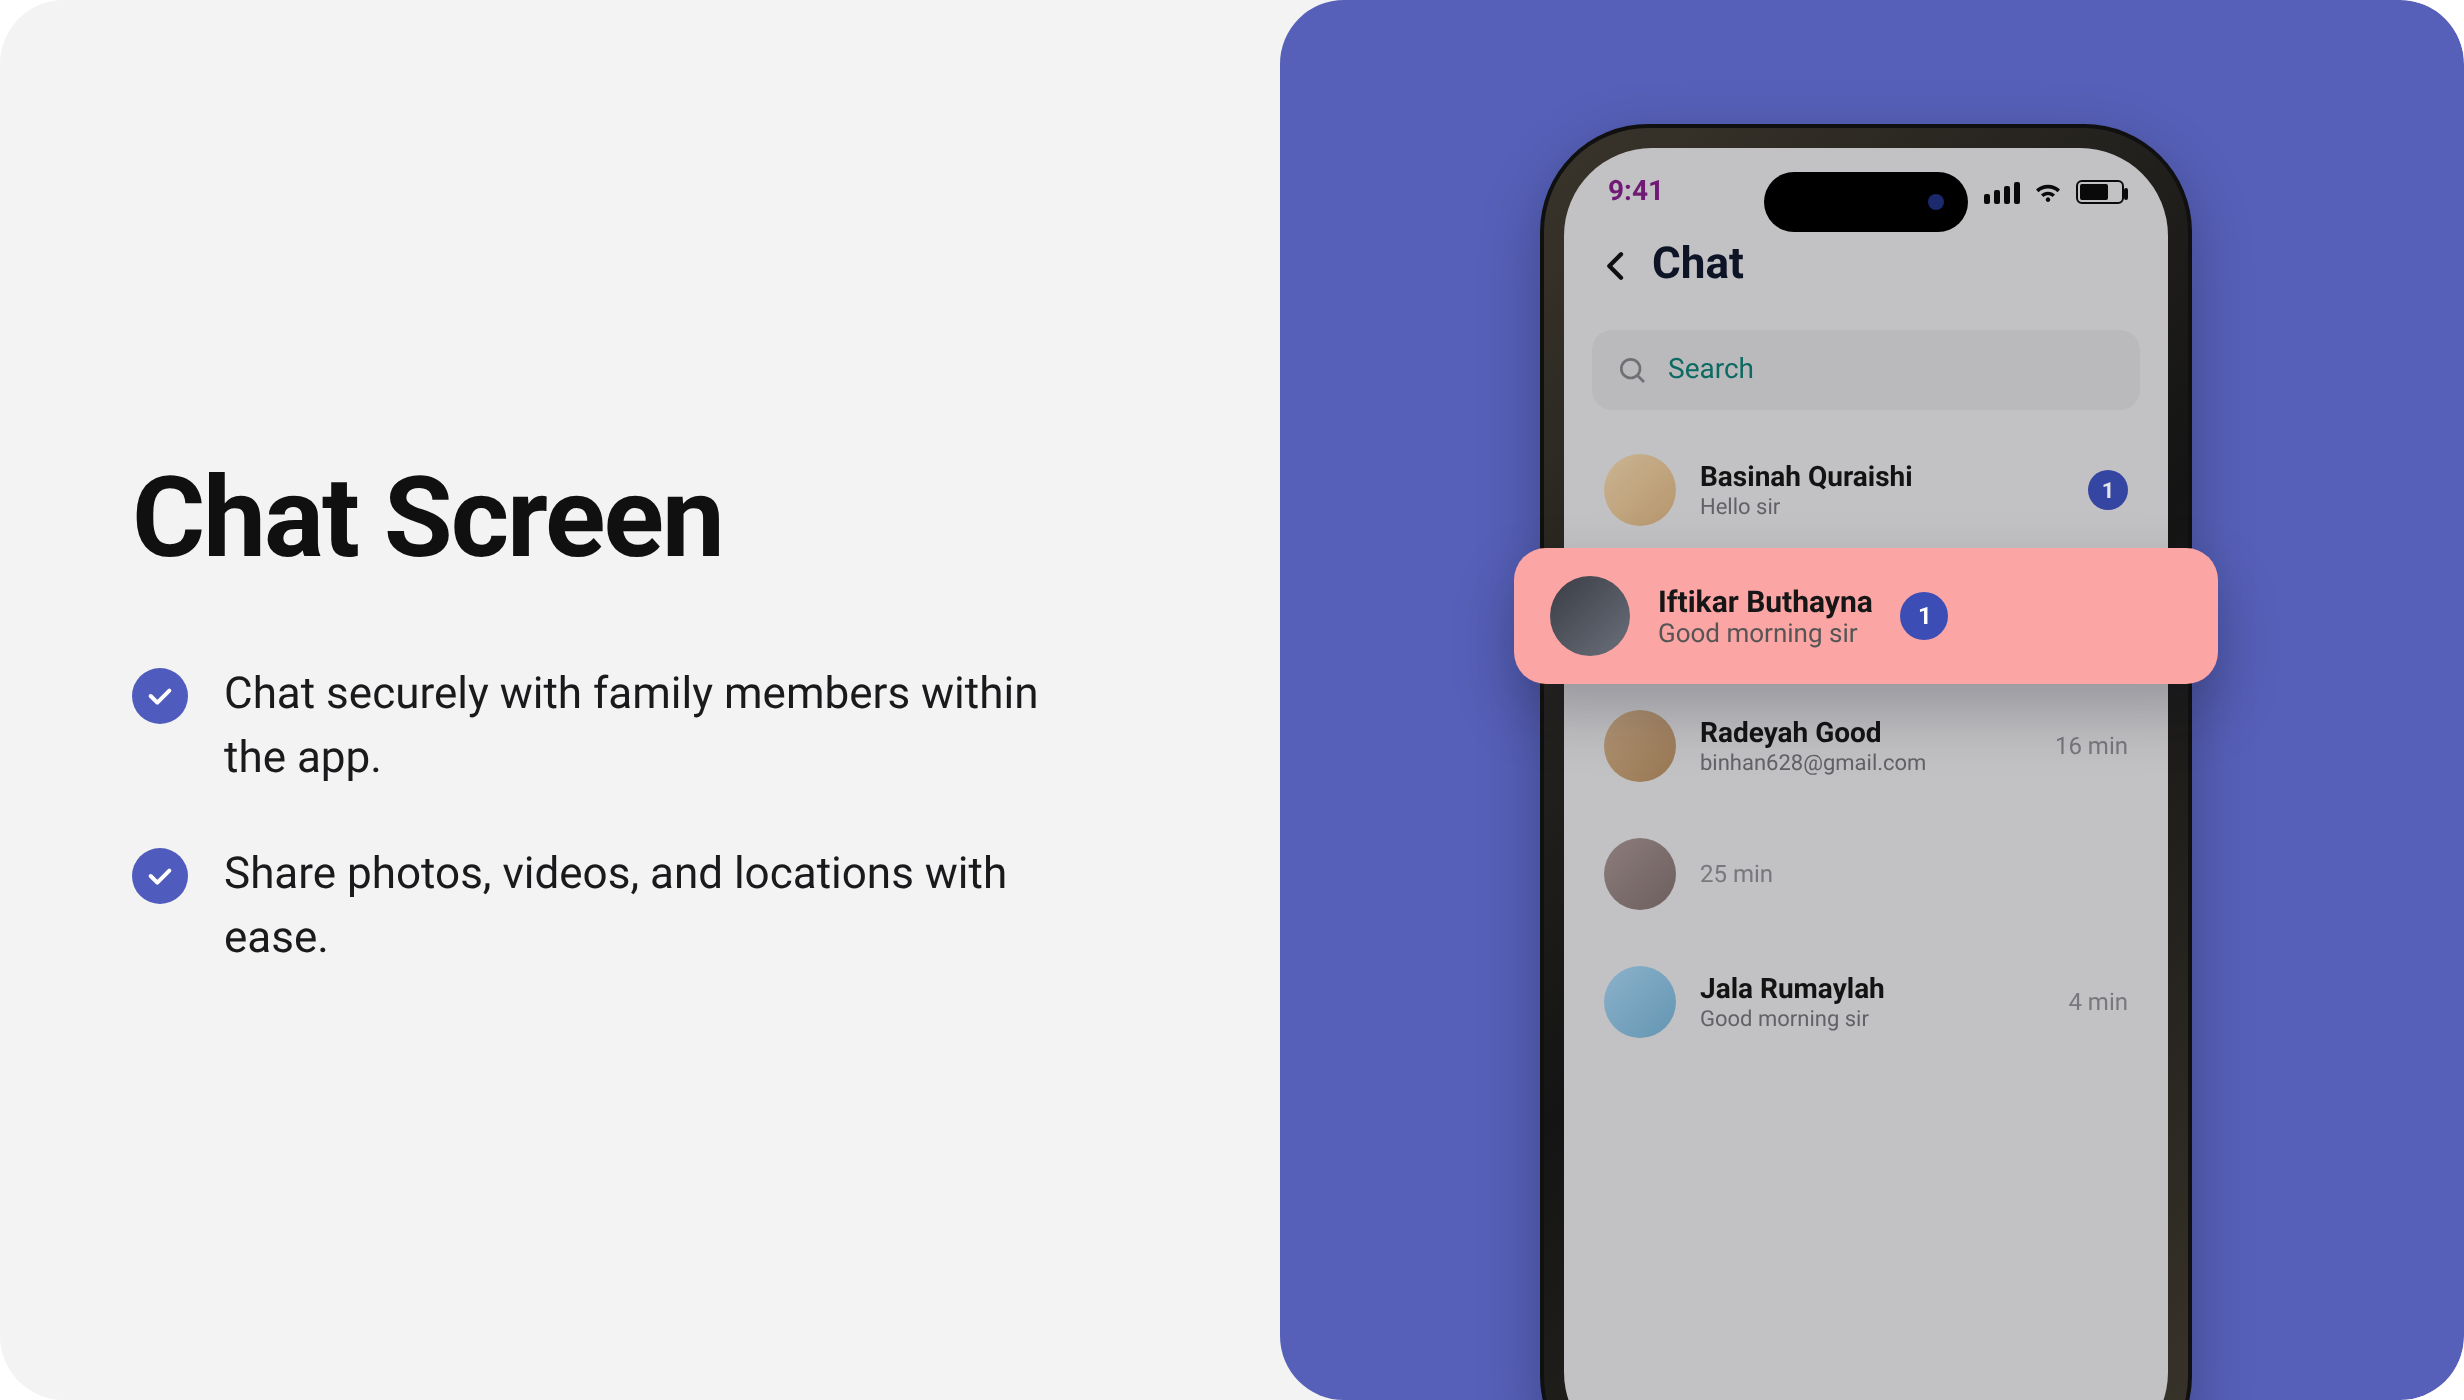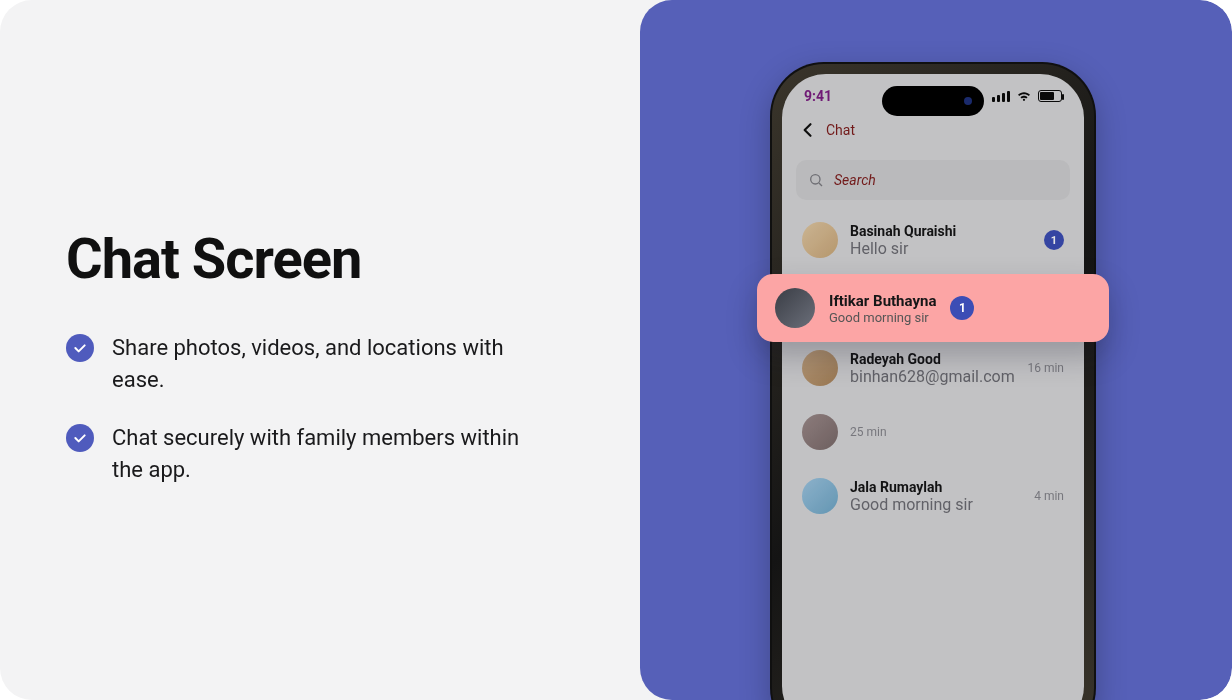--- a/index.html
+++ b/index.html
@@ -158,52 +158,51 @@
   }
   .battery::after{content:"";position:absolute;right:-3px;top:3px;width:2px;height:6px;background:#0a0a0a;border-radius:1px;}
   .battery .fill{width:70%;height:100%;background:#0a0a0a;border-radius:1px;}
   
   .screen-header {
     display:flex; align-items:center; gap:8px;
     padding: 2px 16px 6px 16px;
   }
   .back-ch { width:20px;height:20px; }
   .back-ch svg{width:20px;height:20px;stroke:#111;}
-  .screen-title { font-size:14px; font-weight:400; color:#7f1d1d;}
+  .screen-title { font-size:22px; font-weight:700; color:#0f172a;}
   
   .search {
     margin: 14px 14px 10px 14px;
     height: 40px;
     background: #d0d0d2;
     border-radius: 10px;
     display:flex; align-items:center;
     padding: 0 12px;
     gap:10px;
-    color:#7f1d1d;
-    font-style:italic;
+    color:#0f766e;
   }
   .search svg{width:16px;height:16px;stroke:#7c7c82;}
   .search .ph { font-size:14px; }
   
   .list { padding: 2px 10px; display:flex; flex-direction:column; gap:8px;justify-content:space-between; }
   .row {
     display:flex; align-items:center; gap:12px;
     padding: 10px 10px;
     border-radius: 12px;
   }
   .avatar {
     width:36px;height:36px;border-radius:50%;
     flex:0 0 36px;
     background:#b0b0b7;
     background-image: radial-gradient(circle at 50% 35%, #fff 0 25%, transparent 26%),
                       radial-gradient(circle at 50% 95%, #fff 0 45%, transparent 46%);
   }
   .row .col{ flex:1 1 auto; min-width:0;}
   .name{ font-size:14px; font-weight:700; color:#161617;}
-  .msg{ font-size:16px; color:#6d6d74; white-space:nowrap; overflow:hidden; text-overflow:ellipsis;}
+  .msg{ font-size:11px; color:#6d6d74; white-space:nowrap; overflow:hidden; text-overflow:ellipsis;}
   .meta{ display:flex; align-items:center; gap:8px;}
   .time{ font-size:12px; color:#85858c;}
   .badge{
     min-width:20px;height:20px;border-radius:10px;
     background:#3c4db5;color:#fff;font-size:11px;font-weight:700;
     display:flex;align-items:center;justify-content:center;padding:0 6px;
   }
   
   .popout {
     position:absolute;
@@ -241,29 +240,29 @@
 
     <div class="left">
       <h1 class="page-title">Chat Screen</h1>
       <div class="bullets">
         <div class="bullet">
           <div class="check-badge">
             <svg viewBox="0 0 24 24" fill="none" stroke-width="3" stroke-linecap="round" stroke-linejoin="round">
                 <polyline points="5 12 10 17 19 8"></polyline>
               </svg>
           </div>
-          <div class="bullet-text">Share photos, videos, and locations with ease.</div>
+          <div class="bullet-text">Chat securely with family members within the app.</div>
         </div>
         <div class="bullet">
           <div class="check-badge">
             <svg viewBox="0 0 24 24" fill="none" stroke-width="3" stroke-linecap="round" stroke-linejoin="round">
                 <polyline points="5 12 10 17 19 8"></polyline>
               </svg>
           </div>
-          <div class="bullet-text">Chat securely with family members within the app.</div>
+          <div class="bullet-text">Share photos, videos, and locations with ease.</div>
         </div>
       </div>
     </div>
 
     <div class="right">
 
       <div class="phone">
         <div class="phone-edge"></div>
         <div class="phone-inner">
           <div class="island"></div>

